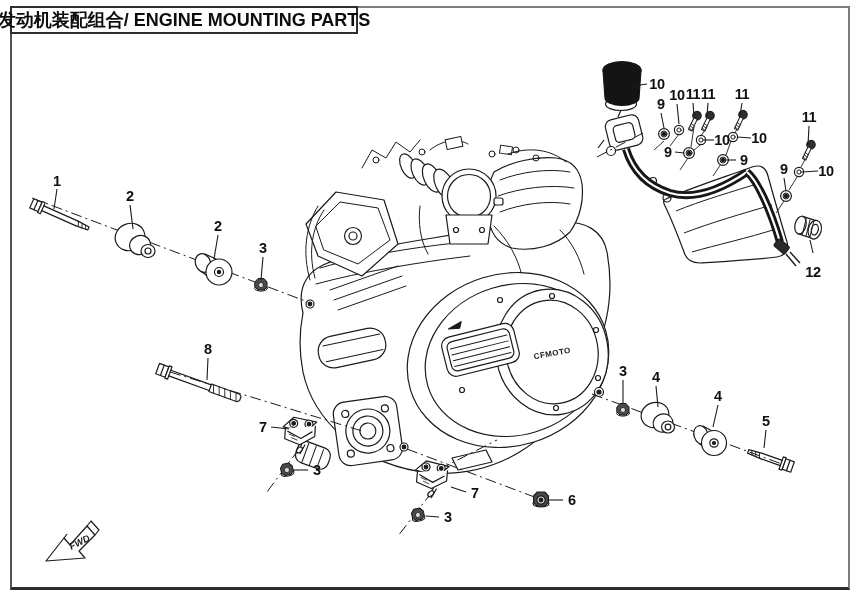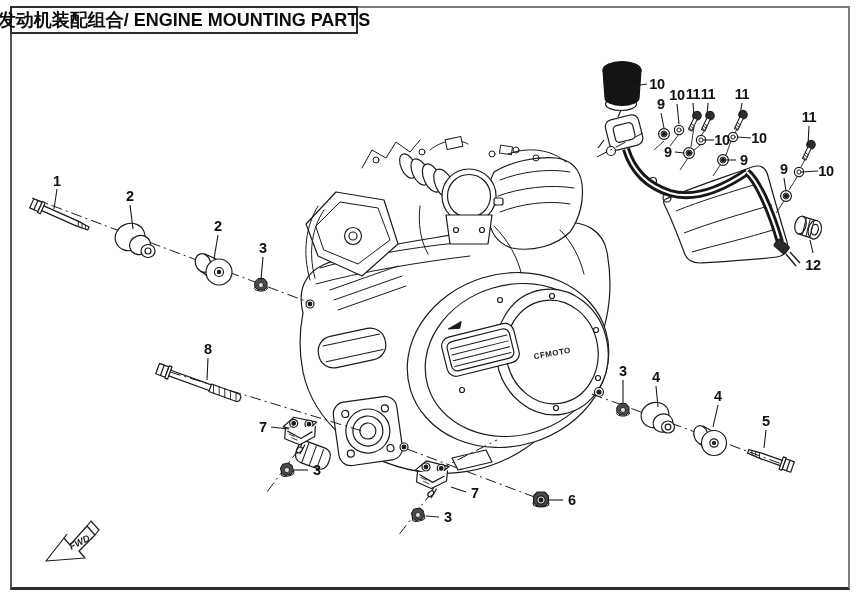--- a/index.html
+++ b/index.html
@@ -390,19 +390,19 @@
       <div class="callout" style="left: 693px; top: 94px;">11</div>
       <div class="callout" style="left: 708px; top: 94px;">11</div>
       <div class="callout" style="left: 722px; top: 140px;">10</div>
       <div class="callout" style="left: 668px; top: 152px;">9</div>
       <div class="callout" style="left: 742px; top: 94px;">11</div>
       <div class="callout" style="left: 759px; top: 138px;">10</div>
       <div class="callout" style="left: 744px; top: 160px;">9</div>
       <div class="callout" style="left: 809px; top: 117px;">11</div>
       <div class="callout" style="left: 826px; top: 171px;">10</div>
       <div class="callout" style="left: 784px; top: 169px;">9</div>
-      <div class="callout" style="left: 813px; top: 265px;">12</div>
+      <div class="callout" style="left: 813px; top: 272px;">12</div>
     </div>
 
   <div id="title-box">
     <span>发动机装配组合/ ENGINE MOUNTING PARTS</span>
   </div>
 </div>
 
 </body></html>

